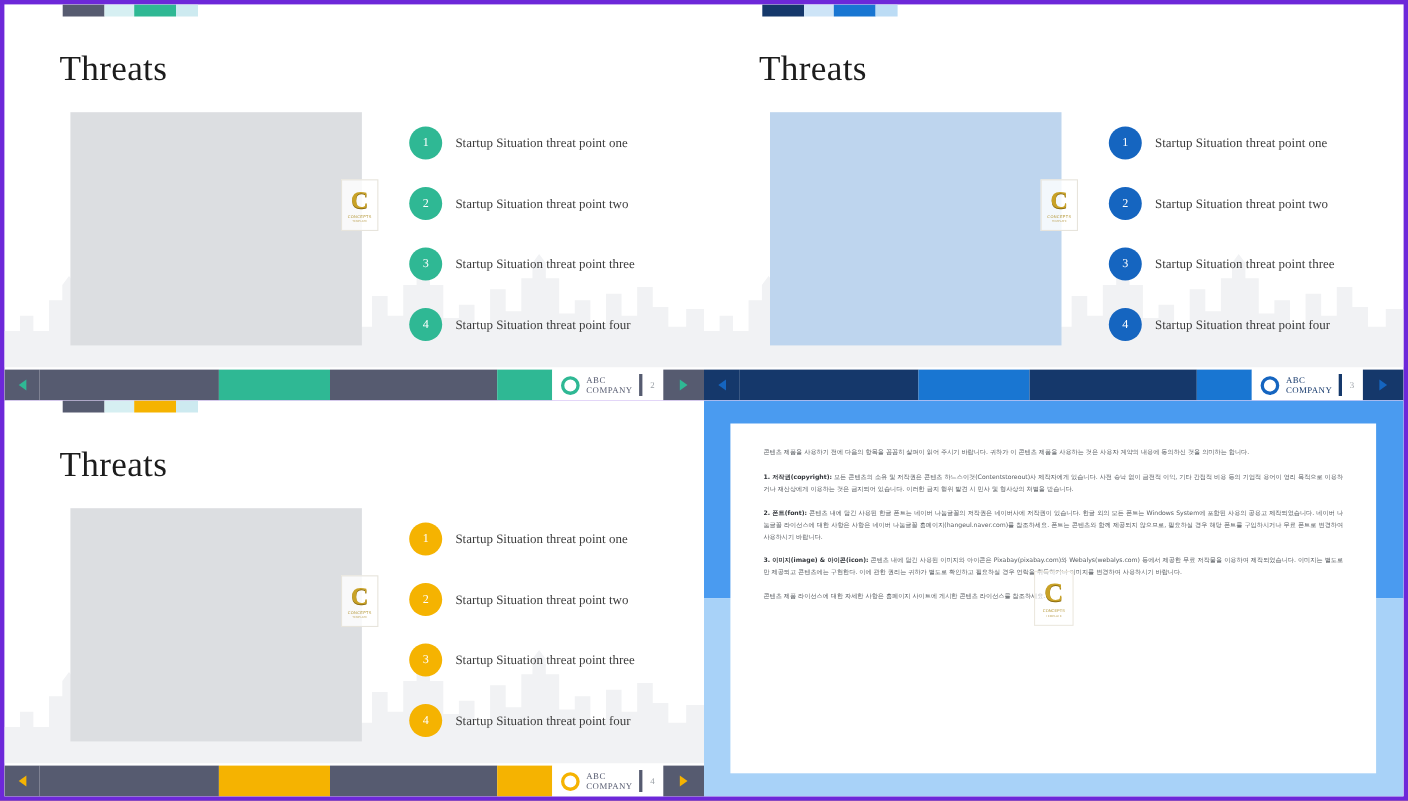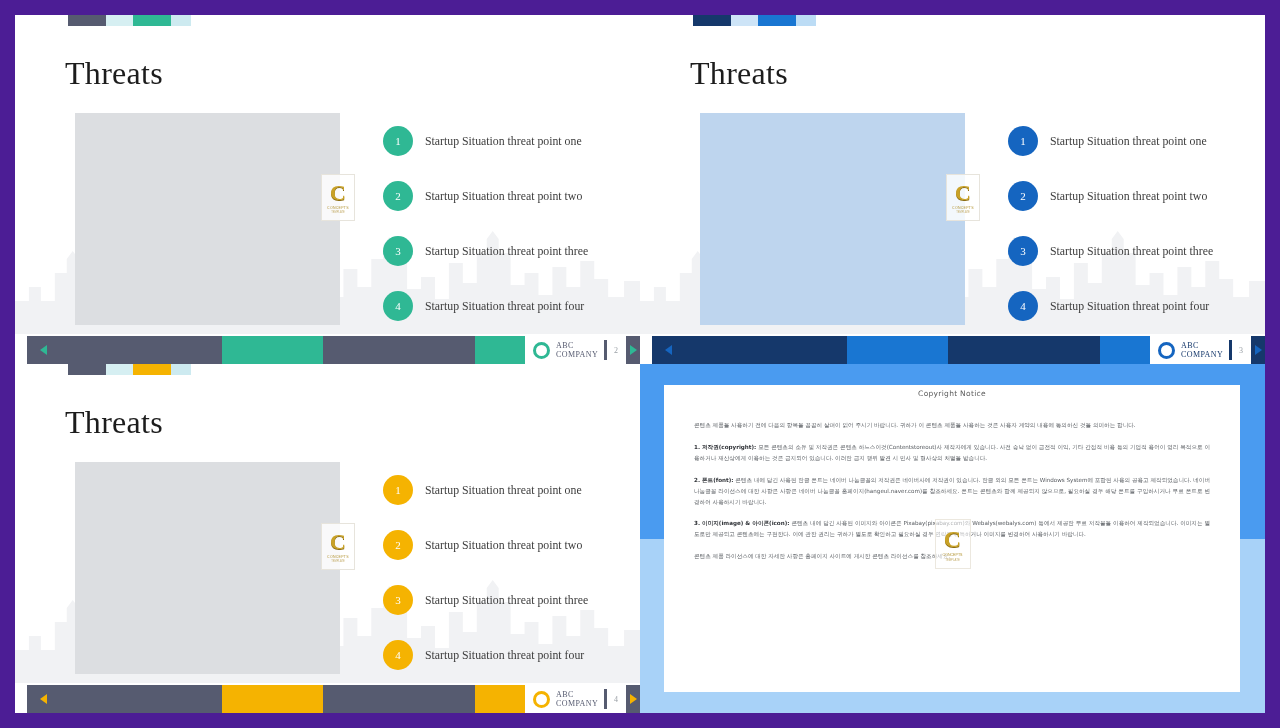--- a/index.html
+++ b/index.html
@@ -8,22 +8,22 @@
     background: #c98f94;
     font-family: "Liberation Sans", sans-serif;
     overflow: hidden;
   }
   .grid {
     width: 1280px; height: 728px;
     display: grid;
     grid-template-columns: 1fr 1fr;
     grid-template-rows: 1fr 1fr;
     gap: 0;
-    padding: 15px;
-    background: #4c1d95;
+    padding: 4px;
+    background: #6d28d9;
   }
   .slide {
     position: relative;
     background: #ffffff;
     overflow: hidden;
   }
 
   
   .chips { position: absolute; top: 0; left: 53px; display: flex; height: 11px; }
   .chip { height: 11px; }
@@ -92,21 +92,21 @@
   .btext {
     margin-left: 12px;
     font-family: "Liberation Serif", serif;
     font-size: 11.8px;
     line-height: 1.25;
     color: #3c3c3c;
   }
 
   
   .footer {
-    position: absolute; left: 12px; right: 0; bottom: 0;
+    position: absolute; left: 0; right: 0; bottom: 0;
     height: 28px; display: flex; align-items: stretch;
   }
   .f-seg { height: 100%; }
   .f-arrow-l, .f-arrow-r {
     display: flex; align-items: center; justify-content: center;
   }
   .f-arrow-l { width: 32px; }
   .f-arrow-r { width: 20px; }
   .tri-l { width: 0; height: 0; border-top: 5px solid transparent; border-bottom: 5px solid transparent; border-right-width: 7px; border-right-style: solid; }
   .tri-r { width: 0; height: 0; border-top: 5px solid transparent; border-bottom: 5px solid transparent; border-left-width: 7px; border-left-style: solid; }
@@ -379,21 +379,20 @@
         </div>
       </div>
   </div>
 
   <div class="slide">
     <div class="cp-bg">
       <div class="top" style="background: rgb(74, 155, 240);"></div>
       <div class="bot" style="background: rgb(168, 210, 248);"></div>
     </div>
     <div class="cp-card">
-      <div class="cp-sub">Copyright Notice</div>
       <div class="cp-body">
           <p class="cp-p"><span>콘텐츠 제품을 사용하기 전에 다음의 항목을 꼼꼼히 살펴이 읽어 주시기 바랍니다. 귀하가 이 콘텐츠 제품을 사용하는 것은 사용자 계약의 내용에 동의하신 것을 의미하는 합니다.</span></p>
           <p class="cp-p"><b>1. 저작권(copyright):</b> <span>모든 콘텐츠의 소유 및 저작권은 콘텐츠 하느스이것(Contentstoreout)사 제작자에게 있습니다. 사전 승낙 없이 금전적 이익, 기타 간접적 비용 등의 기업적 용어이 영리 목적으로 이용하거나 재산상에게 이용하는 것은 금지되어 있습니다. 이러한 금지 행위 발견 시 민사 및 형사상의 처벌을 받습니다.</span></p>
           <p class="cp-p"><b>2. 폰트(font):</b> <span>콘텐츠 내에 담긴 사용된 한글 폰트는 네이버 나눔글꼴의 저작권은 네이버사에 저작권이 있습니다. 한글 외의 모든 폰트는 Windows System에 포함된 사용의 공용고 제작되었습니다. 네이버 나눔글꼴 라이선스에 대한 사항은 사항은 네이버 나눔글꼴 홈페이지(hangeul.naver.com)를 참조하세요. 폰트는 콘텐츠와 함께 제공되지 않으므로, 필요하실 경우 해당 폰트를 구입하시거나 무료 폰트로 변경하여 사용하시기 바랍니다.</span></p>
           <p class="cp-p"><b>3. 이미지(image) &amp; 아이콘(icon):</b> <span>콘텐츠 내에 담긴 사용된 이미지와 아이콘은 Pixabay(pixabay.com)와 Webalys(webalys.com) 등에서 제공한 무료 저작물을 이용하여 제작되었습니다. 이미지는 별도로만 제공되고 콘텐츠에는 구현한다. 이에 관한 권리는 귀하가 별도로 확인하고 필요하실 경우 연락을 취득하거나 이미지를 변경하여 사용하시기 바랍니다.</span></p>
           <p class="cp-p"><span>콘텐츠 제품 라이선스에 대한 자세한 사항은 홈페이지 사이트에 게시한 콘텐츠 라이선스를 참조하세요.</span></p>
         </div>
     </div>
     <div class="cp-wm">
       <div class="wm-c">C</div>

